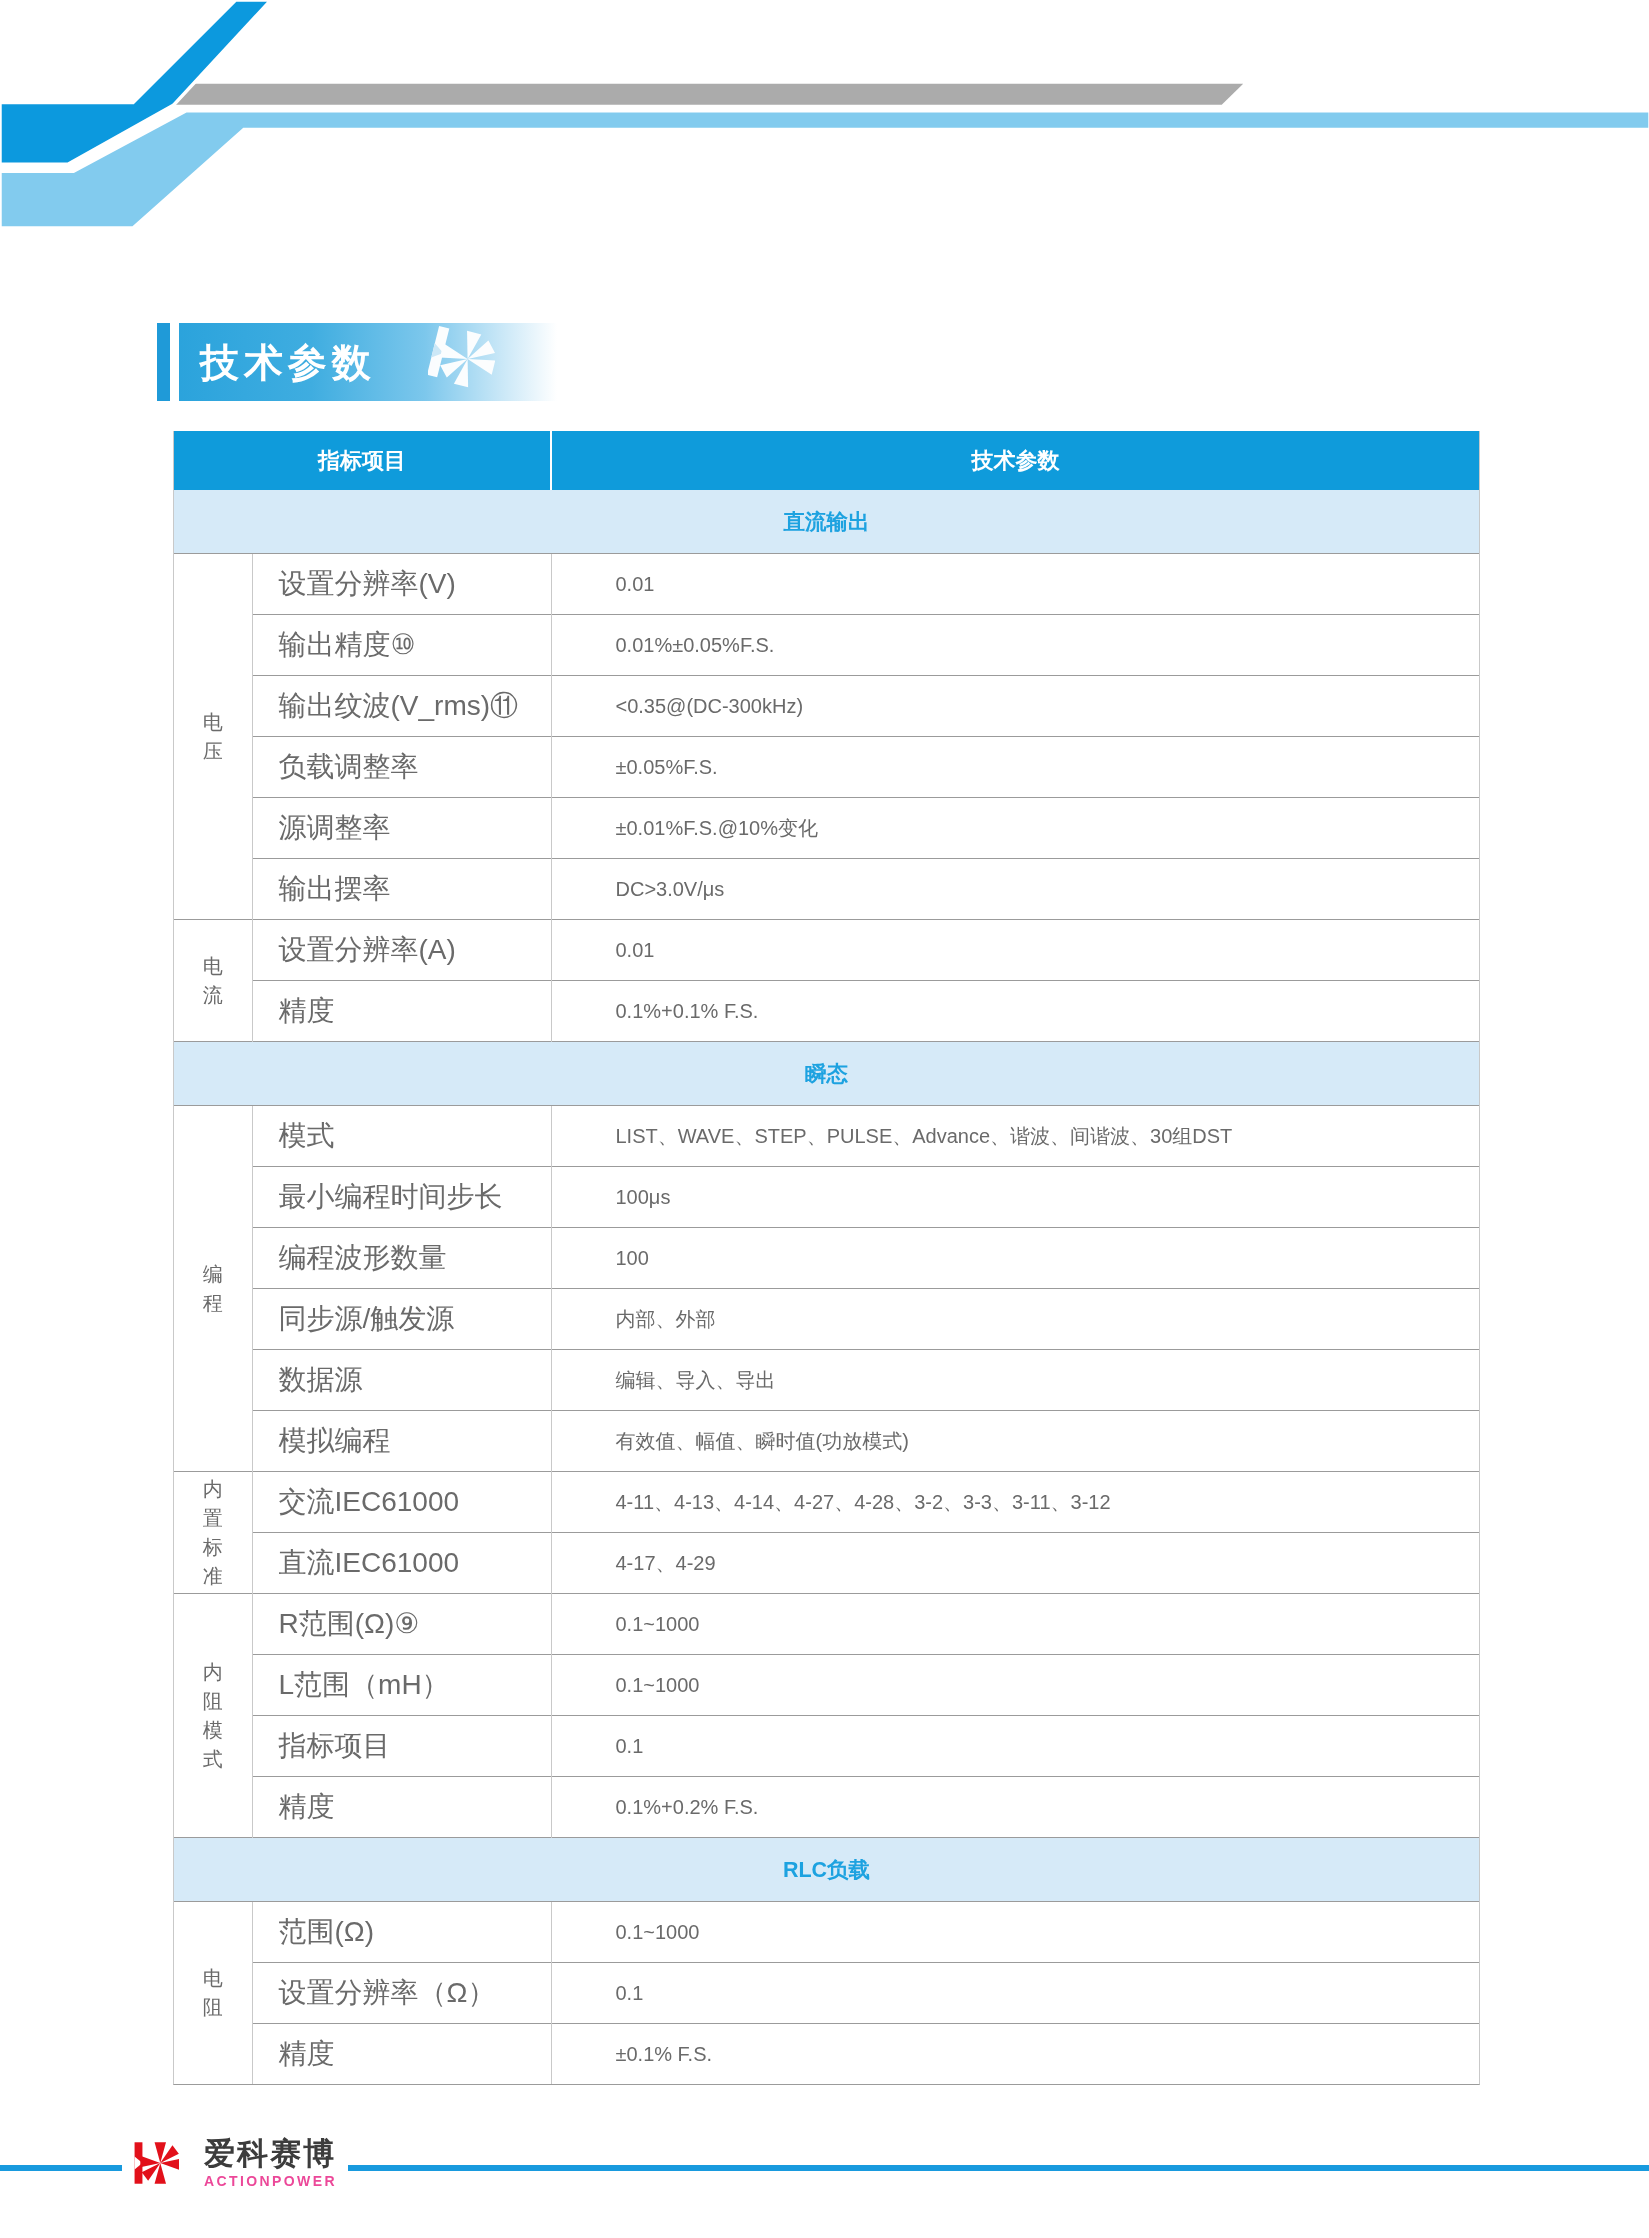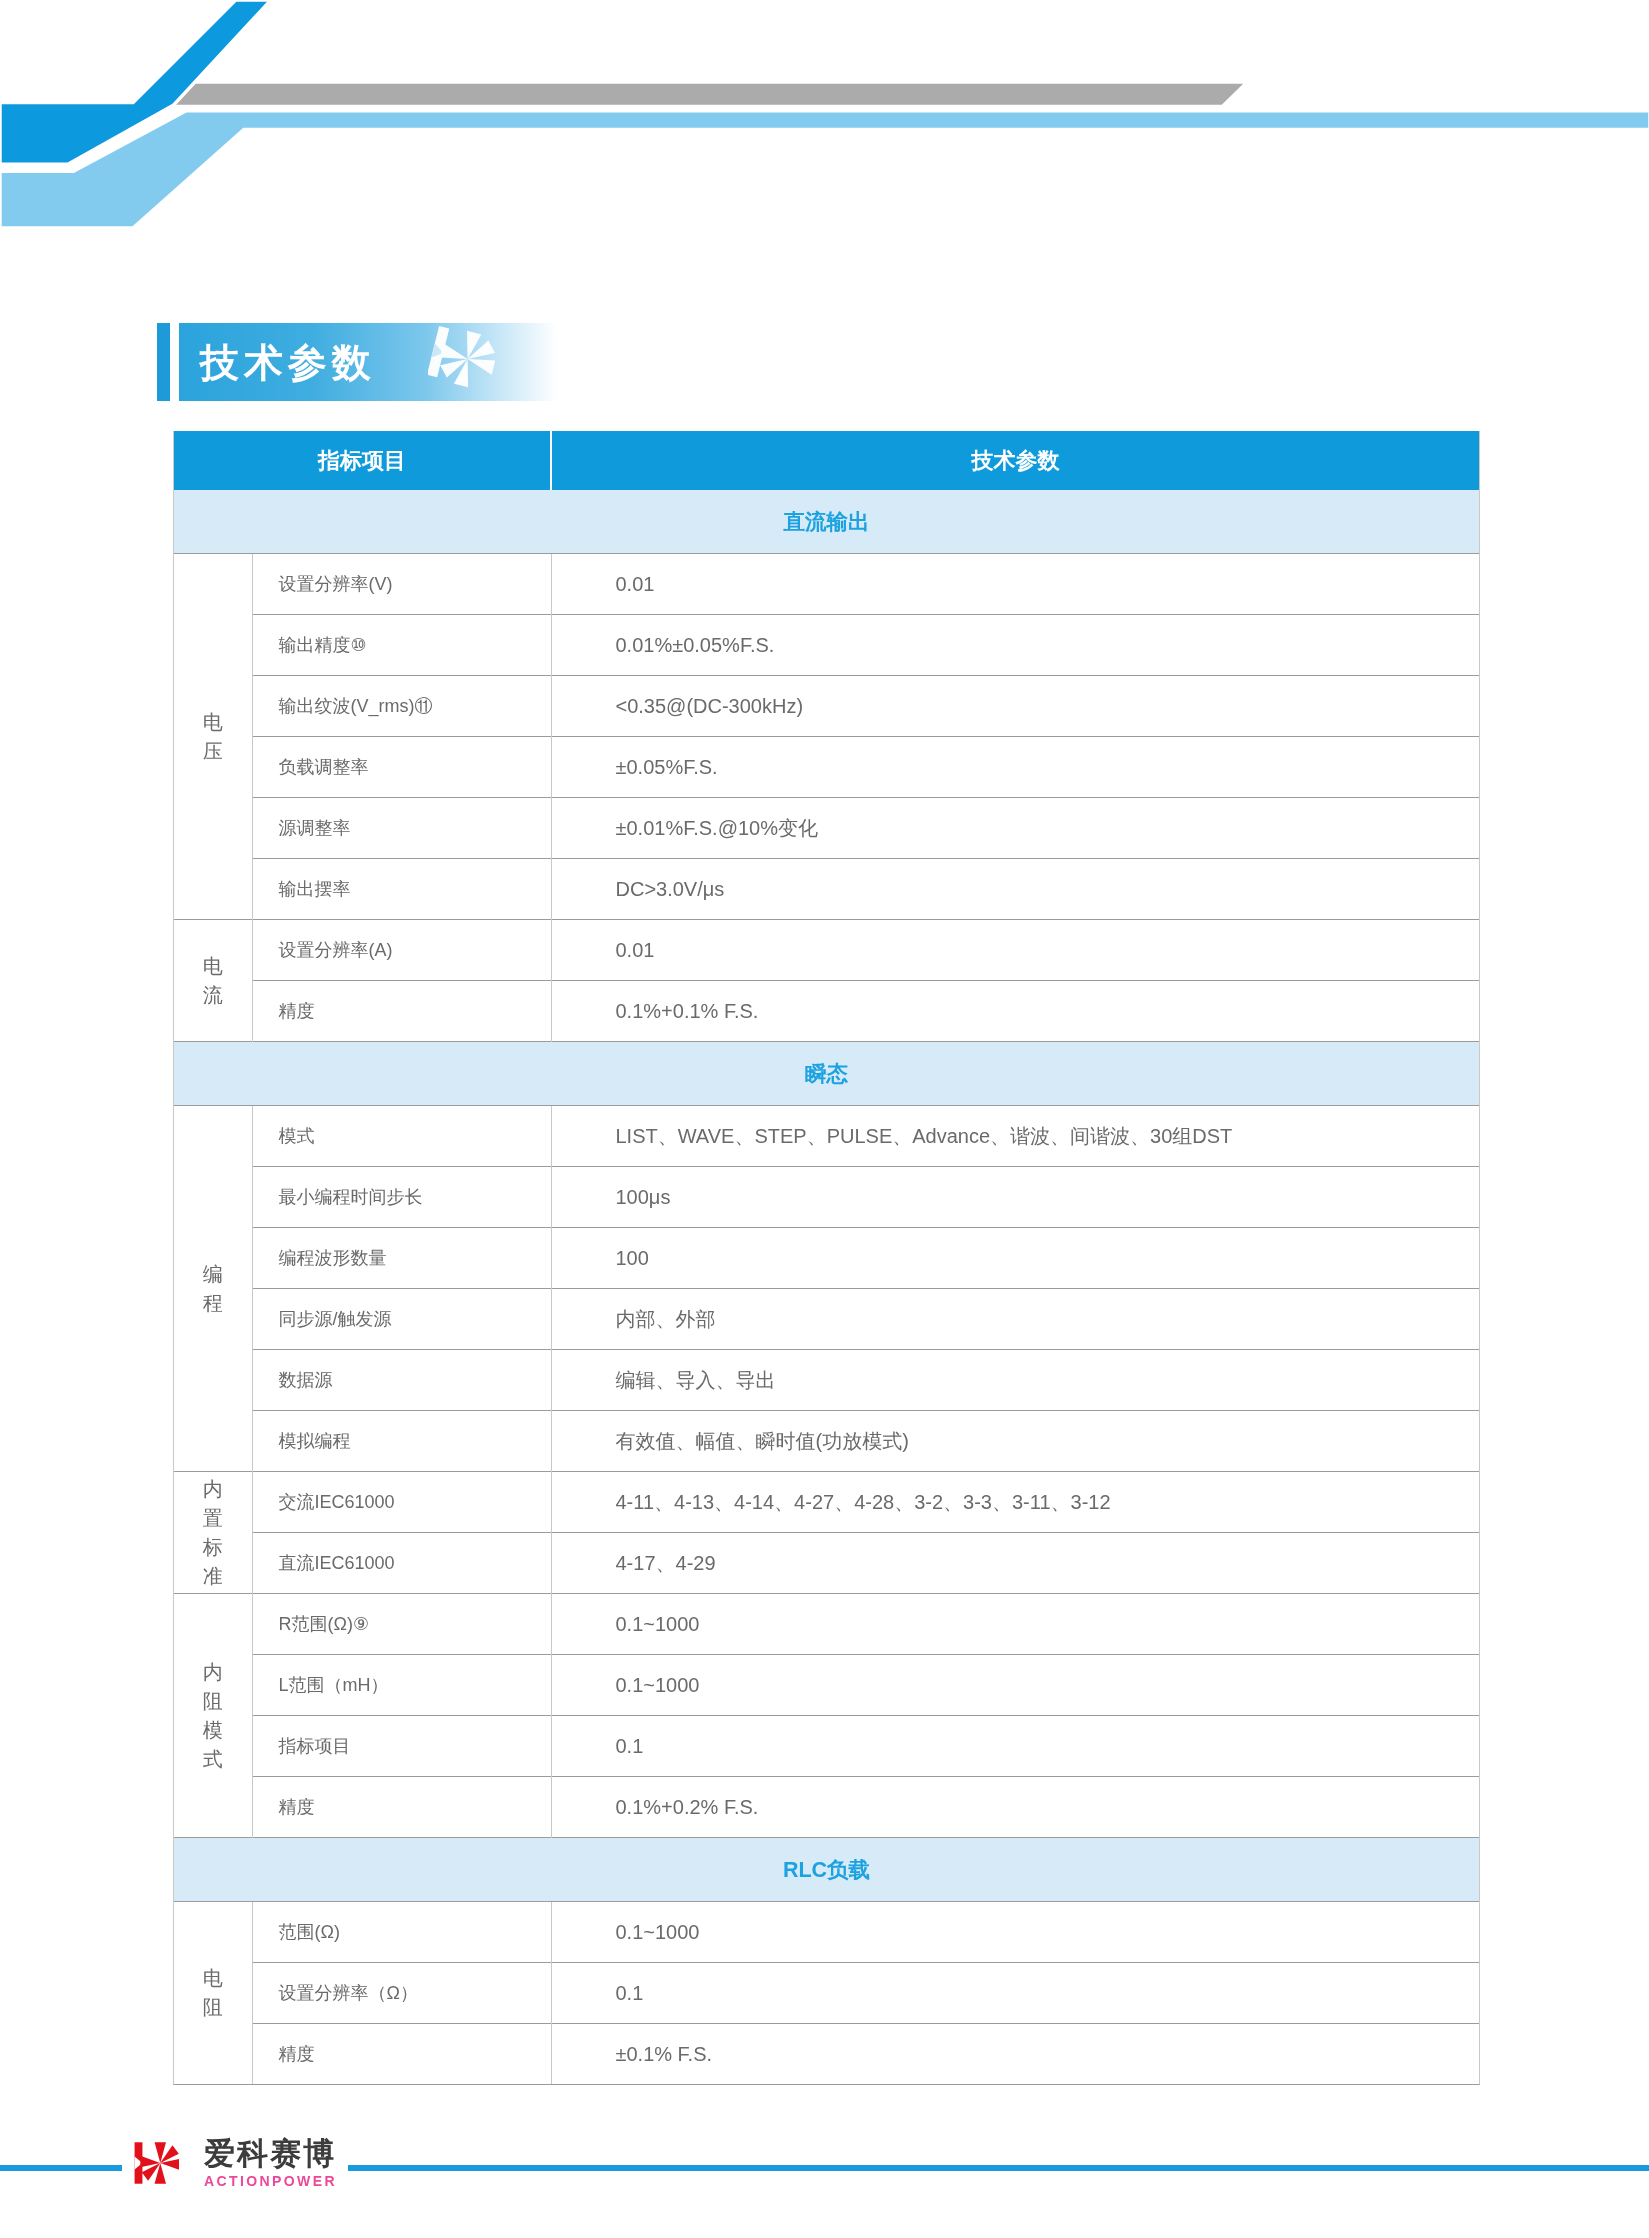--- a/index.html
+++ b/index.html
@@ -23,21 +23,21 @@
       border-left:0.7px solid #c9c9c9;border-right:0.7px solid #c9c9c9;border-bottom:1.4px solid #9b9b9b;}
   table.spec{width:100%;border-collapse:collapse;table-layout:fixed;}
   table.spec th{height:59px;background:#0f9bdb;color:#ffffff;font-size:22px;font-weight:bold;
       text-align:center;padding:0;}
   table.spec th.h-param{border-left:2.1px solid #ffffff;}
   td.section{height:61px;background:#d6eaf8;color:#1fa0df;color:#1da2e0;font-size:21.5px;
       font-weight:bold;text-align:center;border-top:1.4px solid #9b9b9b;}
   td.section.first{border-top:none;}
   td.gname{text-align:center;color:#6a6a6a;font-size:20px;white-space:pre-line;line-height:29px;
       border-top:1.4px solid #9b9b9b;vertical-align:middle;}
-  td.pname{height:60px;color:#6a6a6a;font-size:18px;padding:0 7px 0 26px;
+  td.pname{height:60px;color:#6a6a6a;font-size:28px;padding:0 7px 0 26px;
       border-top:1.4px solid #9b9b9b;border-left:0.7px solid #c9c9c9;vertical-align:middle;}
   td.pval{color:#6a6a6a;font-size:20px;padding:0 14px 0 64px;
       border-top:1.4px solid #9b9b9b;border-left:0.7px solid #c9c9c9;vertical-align:middle;}
 
   
   .pagenum{position:absolute;top:2066px;left:0;width:1650px;text-align:center;
       color:#38a6dc;font-size:21.5px;}
   .footer-line{position:absolute;top:2165px;left:0;width:1650px;height:6.2px;background:#189ade;}
   .brand{position:absolute;left:122px;top:2134px;background:#ffffff;padding:4.2px 11px;
       display:flex;align-items:center;gap:25px;}

